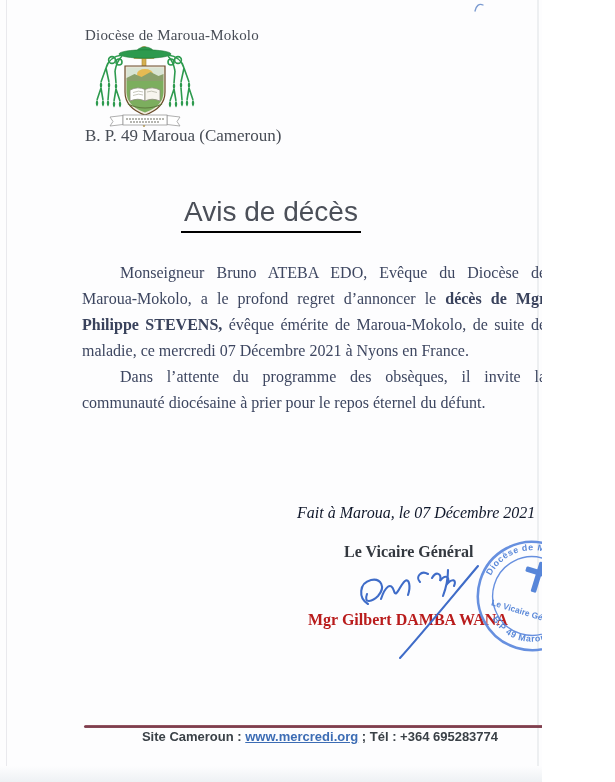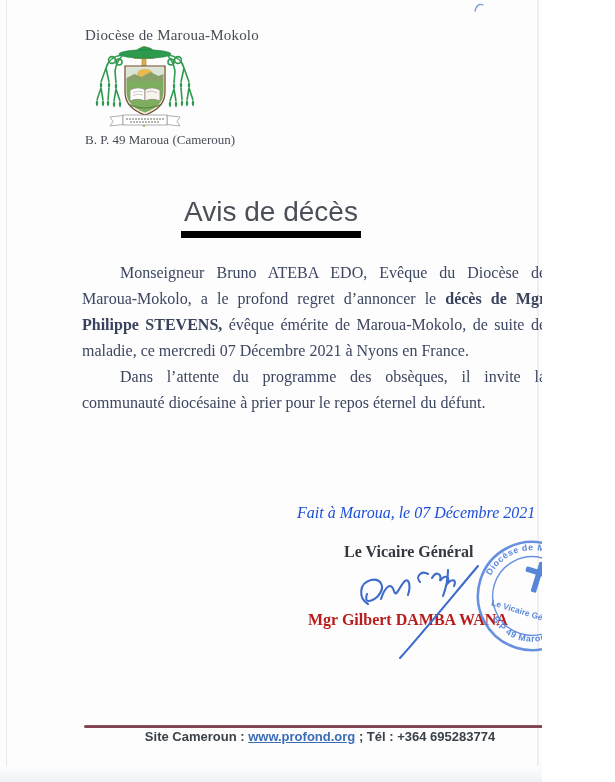--- a/index.html
+++ b/index.html
@@ -14,48 +14,48 @@
   .scan-edge-right { position: absolute; right: 3px; top: 0; width: 2px; height: 100%; background: #edeff1; }
   .scan-bottom { position: absolute; left: 0; bottom: 0; width: 100%; height: 16px;
     background: linear-gradient(#fdfdfe, #eef1f4); }
 
   .org-name {
     position: absolute; left: 85px; top: 27px;
     font-size: 15px; color: #474c55; letter-spacing: .2px;
   }
   .logo { position: absolute; left: 92px; top: 44px; }
   .po-box {
-    position: absolute; left: 85px; top: 132px;
-    font-size: 13px; color: #474c55;
+    position: absolute; left: 85px; top: 126px;
+    font-size: 17px; color: #474c55;
   }
 
   .doc-title {
     position: absolute; left: 0; top: 192px; width: 100%;
     text-align: center; margin: 0;
   }
   .doc-title span {
     display: inline-block;
     font-family: "Liberation Sans", sans-serif;
     font-weight: 400;
     font-size: 28px; color: #4b4f58;
-    border-bottom: 7px solid #000000;
+    border-bottom: 2px solid #000000;
     padding: 0 3px 3px 3px;
   }
 
   .body-text {
     position: absolute; left: 82px; top: 260px; width: 464px;
     font-size: 16px; line-height: 26px; color: #3d4660;
     text-align: justify;
   }
   .body-text p { margin: 0; text-indent: 38px; }
   .body-text b { font-weight: 700; color: #39425c; }
 
   .dateline {
     position: absolute; left: 297px; top: 504px;
-    font-style: italic; font-size: 16px; color: #1d4ed8;
+    font-style: italic; font-size: 16px; color: #0f172a;
   }
   .vicar-role {
     position: absolute; left: 344px; top: 543px;
     font-weight: 700; font-size: 16px; color: #33383f;
   }
   .vicar-name {
     position: absolute; left: 308px; top: 611px;
     font-weight: 700; font-size: 16px; color: #b91c1c;
     z-index: 1;
   }
@@ -211,16 +211,16 @@
       <g fill="#4a7cd6">
         <rect x="57.2" y="24" width="5.6" height="32" rx="1.5"></rect>
         <rect x="46" y="32.5" width="28" height="5.6" rx="1.5"></rect>
       </g>
       <text x="60" y="81" font-family="Liberation Sans, sans-serif" font-size="8.6" font-weight="bold" fill="#4d7fd6" text-anchor="middle">Le Vicaire Général</text>
     </g>
   </svg>
 
   <div class="footer-rule"></div>
   <div class="footer-text">
-    <div><span>Site Cameroun : </span><a href="#">www.profond.org</a><span> ; Tél : +364 695283774</span></div>
+    <div><span>Site Cameroun : </span><a href="#">www.mercredi.org</a><span> ; Tél : +364 695283774</span></div>
   </div>
 
 </div>
 
 </body></html>

